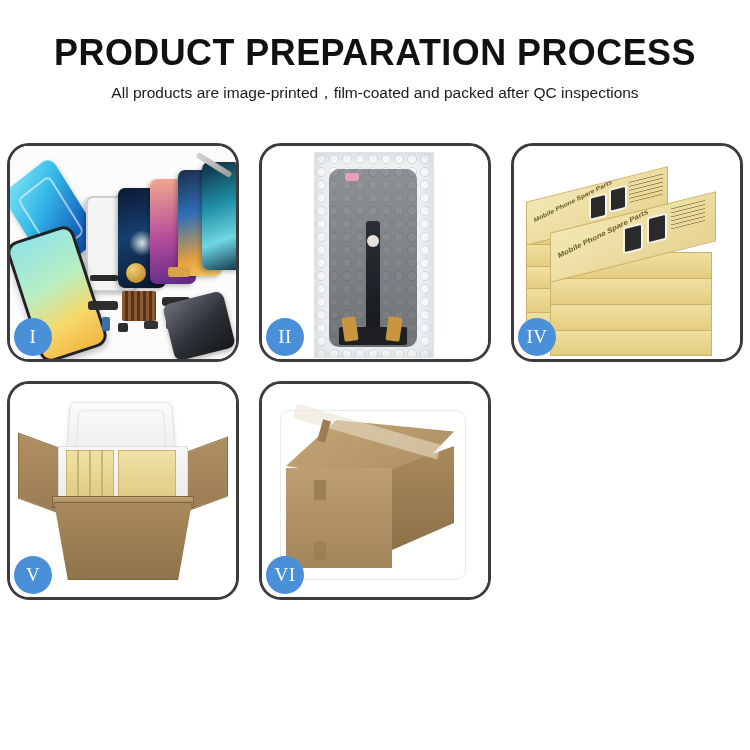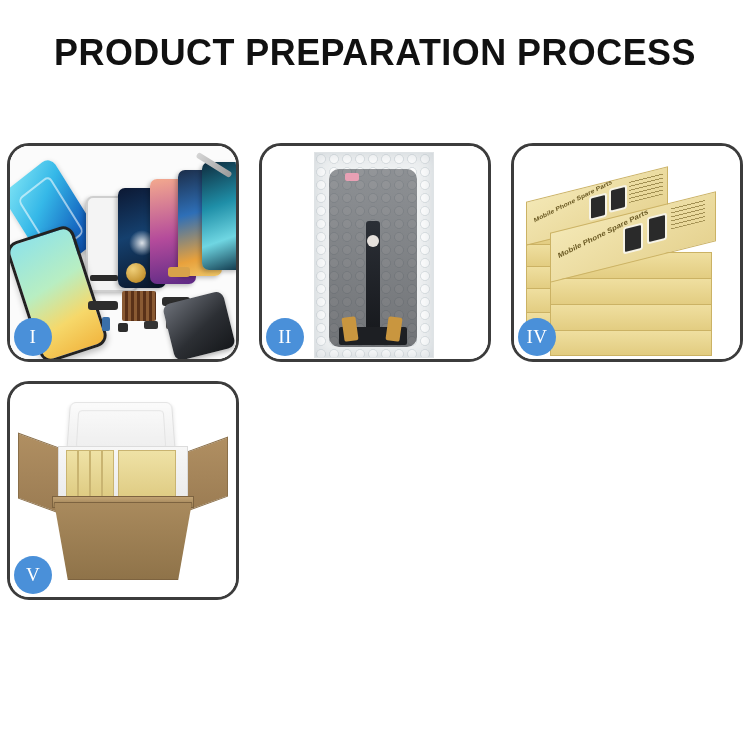--- a/index.html
+++ b/index.html
@@ -253,20 +253,21 @@
   .c-tab1 { position:absolute; left:52px; top:96px; width:12px; height:20px; background:#9d8155; }
   .c-tab2 { position:absolute; left:52px; top:158px; width:12px; height:18px; background:#9d8155; }
   .c-wrap { position:absolute; left:18px; top:26px; width:184px; height:168px;
      border:1px solid rgba(225,230,235,.8); border-radius:10px; }
 </style>
 </head>
 <body>
 
 <div class="header">
   <div class="page-title">PRODUCT PREPARATION PROCESS</div>
+  <div class="page-subtitle">All products are image-printed，film-coated and packed after QC inspections</div>
 </div>
 
 <div class="grid">
 
   <div class="panel">
     <div class="panel-photo">
       <div class="p1-bg"></div>
       <div class="film"></div>
       <div class="phone-fan">
         <div class="pf pf1"></div>
@@ -354,14 +355,27 @@
       <div class="v-ybox" style="left:68px;"></div>
       <div class="v-ybox" style="left:80px;"></div>
       <div class="v-ybox" style="left:92px;"></div>
       <div class="v-ybox" style="left:108px; width:56px; height:52px;"></div>
       <div class="v-rim"></div>
       <div class="v-body"></div>
     </div>
     <div class="badge">V</div>
   </div>
 
+  <div class="panel">
+    <div class="panel-photo">
+      <div class="c-wrap"></div>
+      <div class="c-top"></div>
+      <div class="c-side"></div>
+      <div class="c-front"></div>
+      <div class="c-tape"></div>
+      <div class="c-tape2"></div>
+      <div class="c-tab1"></div>
+      <div class="c-tab2"></div>
+    </div>
+    <div class="badge">VI</div>
+  </div>
 
 </div>
 
 </body></html>

